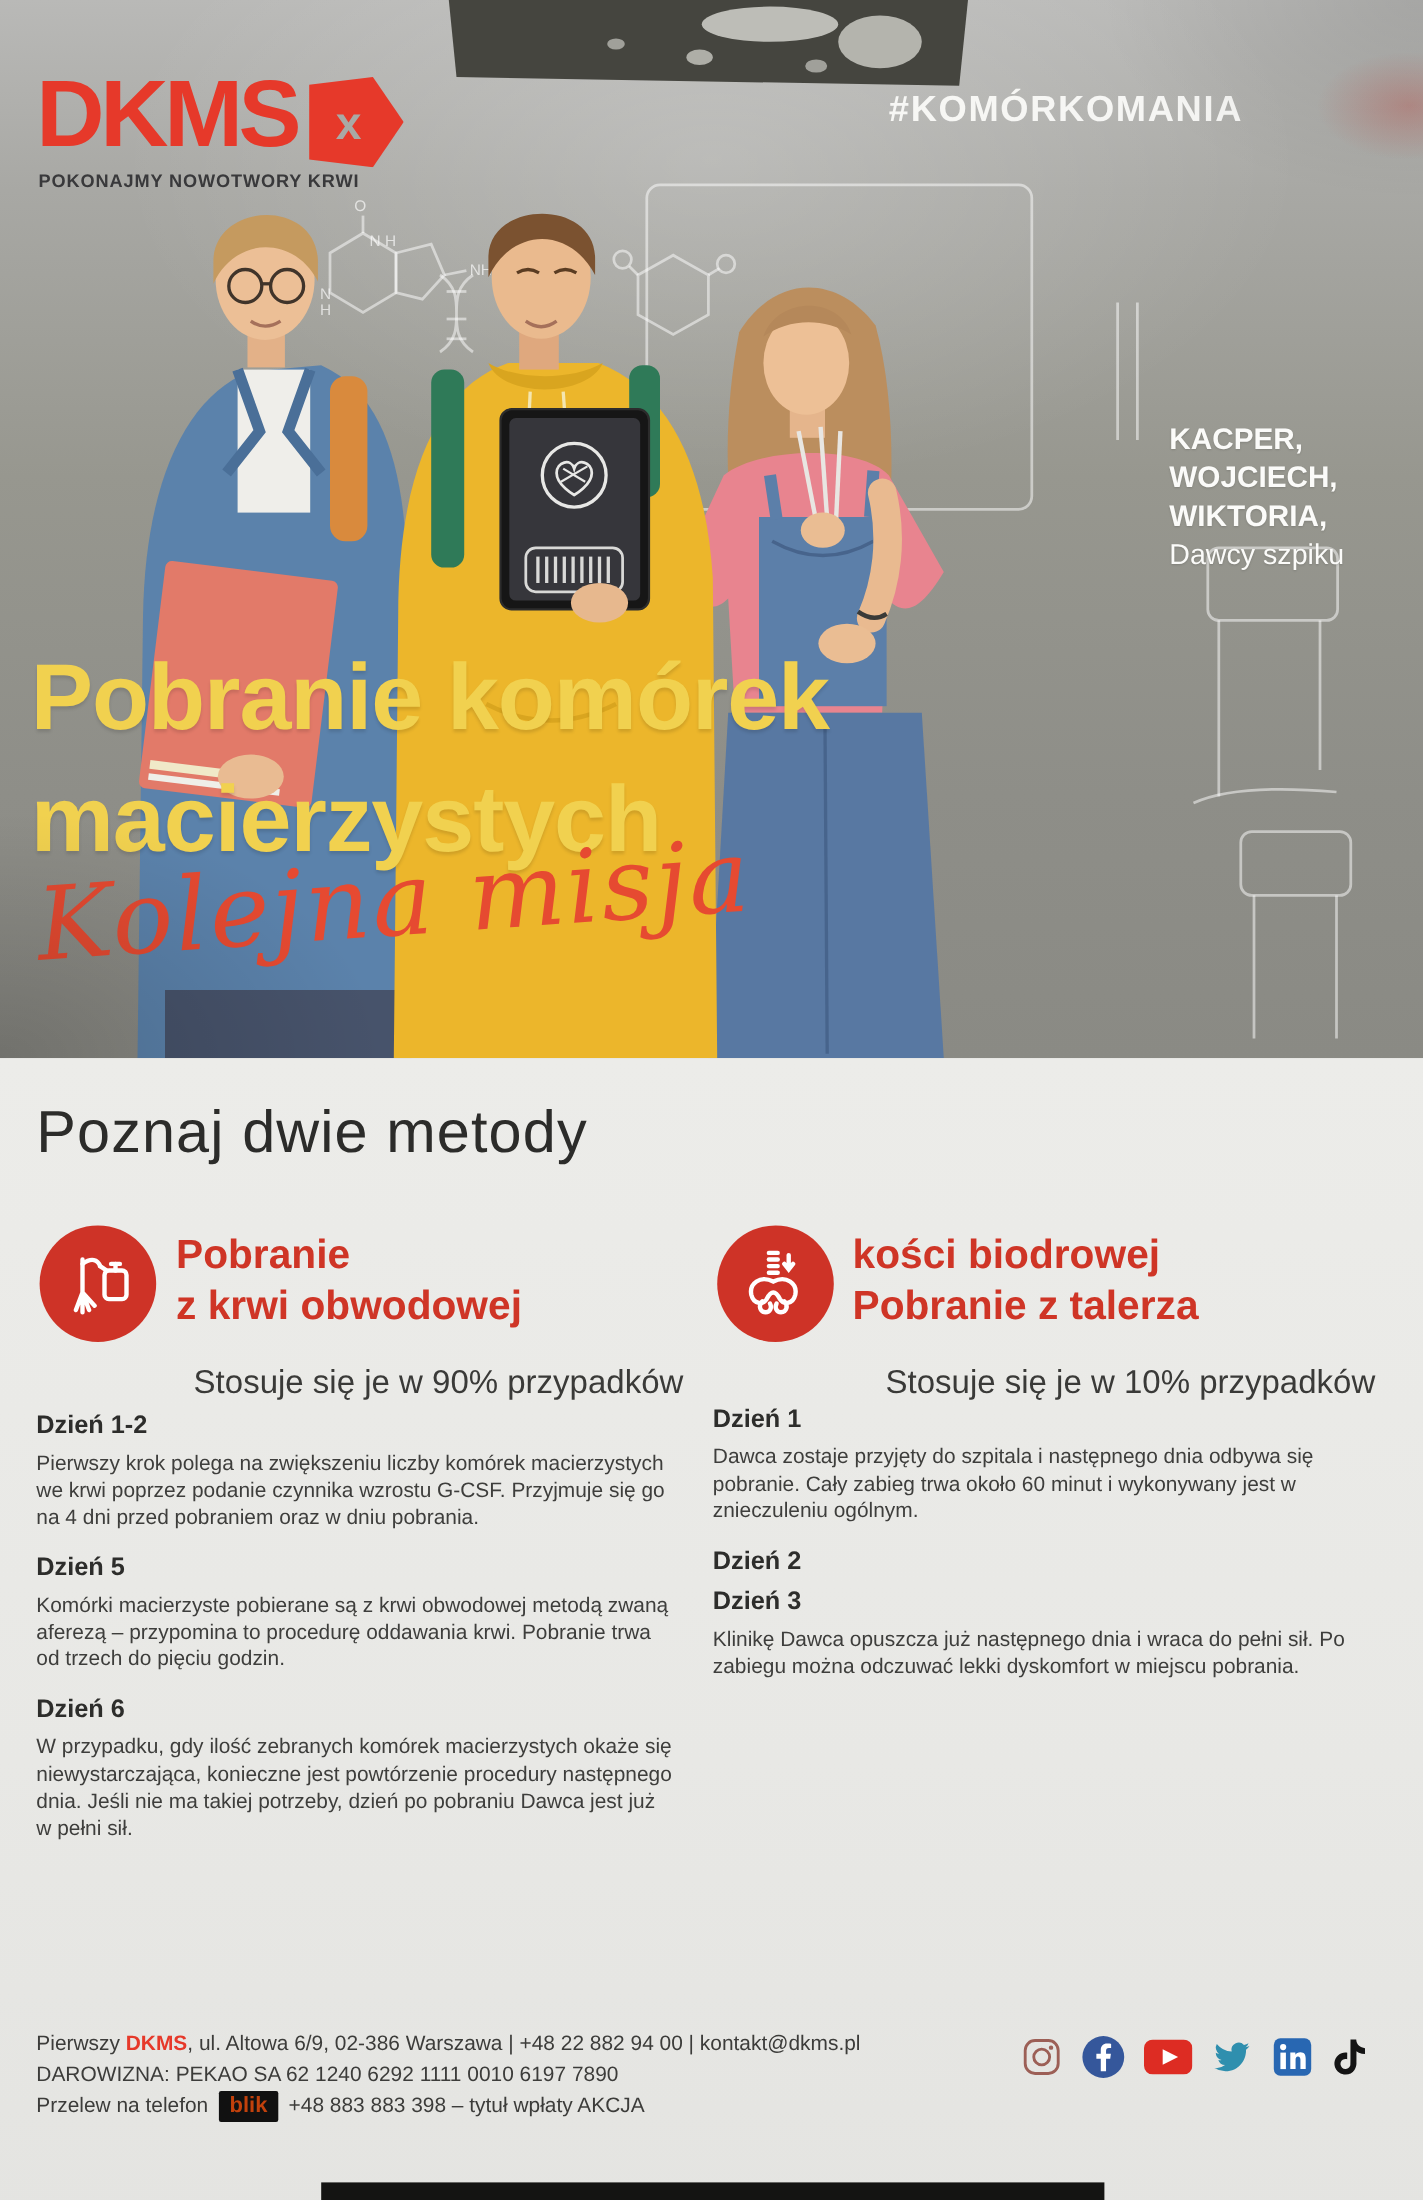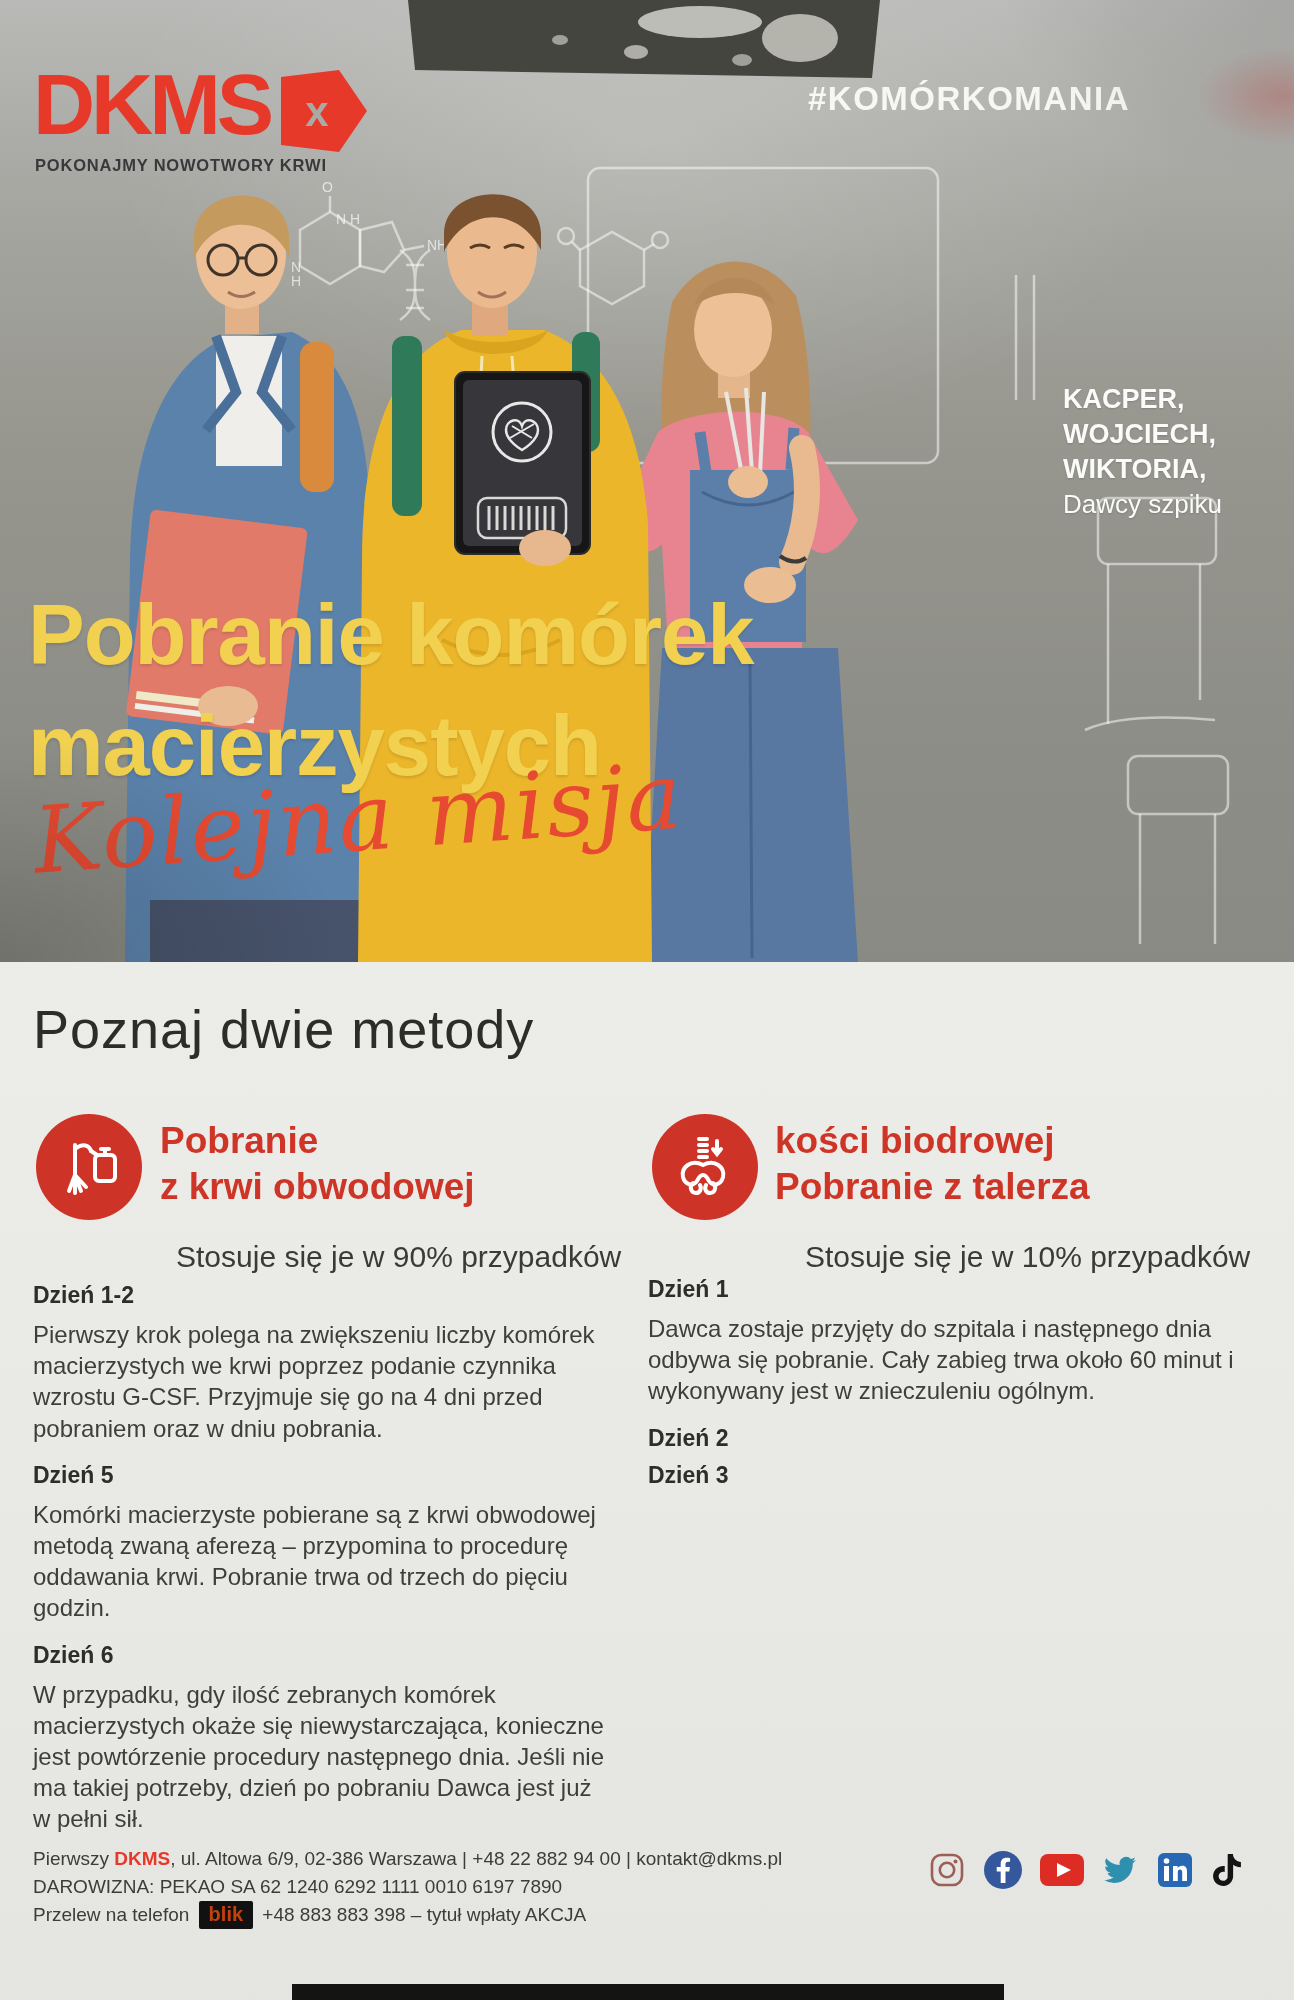--- a/index.html
+++ b/index.html
@@ -70,21 +70,21 @@
   .mt-left{ left:160px; top:156px; }
   .mt-right{ left:775px; top:156px; }
   .method-sub{ position:absolute; font-size:30px; color:#3a3a38;margin-left:48px; }
   .ms-left{ left:128px; top:278px; }
   .ms-right{ left:757px; top:278px; }
 
   .steps{ position:absolute; }
   .steps-left{ left:33px; top:320px; width:578px; }
   .steps-right{ left:648px; top:314px; width:614px; }
   .steps h4{ font-size:23px; font-weight:bold; color:#2d2d2b; margin:0 0 10px; }
-  .steps p{ font-size:24px; line-height:1.3; color:#3e3e3c; margin:0 0 18px; }
+  .steps p{ font-size:19px; line-height:1.3; color:#3e3e3c; margin:0 0 18px; }
 
   
   .footer{ position:absolute; left:33px; top:883px; font-size:19px; color:#3c3c3a; line-height:28px; }
   .footer .brand{ color:#e6392a; font-weight:bold; }
   .blik{
     display:inline-block; background:#111; color:#c2410c; font-weight:bold;
     font-size:20px; line-height:24px; padding:1px 10px 3px; border-radius:2px; margin:0 4px;
   }
   .socials{ position:absolute; left:928px; top:888px; display:flex; gap:17px; align-items:center; }
   .socials svg{ display:block; }
@@ -314,20 +314,21 @@
     <div class="steps steps-right">
       <div class="step">
         <h4>Dzień 1</h4>
         <p>Dawca zostaje przyjęty do szpitala i następnego dnia odbywa się pobranie. Cały zabieg trwa około 60 minut i wykonywany jest w znieczuleniu ogólnym.</p>
       </div>
       <div class="step">
         <h4>Dzień 2</h4>
       </div>
       <div class="step">
         <h4>Dzień 3</h4>
+        <p>Klinikę Dawca opuszcza już następnego dnia i wraca do pełni sił. Po zabiegu można odczuwać lekki dyskomfort w miejscu pobrania.</p>
       </div>
     </div>
 
     <div class="footer">
       <div>
         <span>Pierwszy </span><span class="brand">DKMS</span><span>, ul. Altowa 6/9, 02-386 Warszawa | +48 22 882 94 00 | kontakt@dkms.pl</span>
       </div>
       <div>DAROWIZNA: PEKAO SA 62 1240 6292 1111 0010 6197 7890</div>
       <div>
         <span>Przelew na telefon</span>

